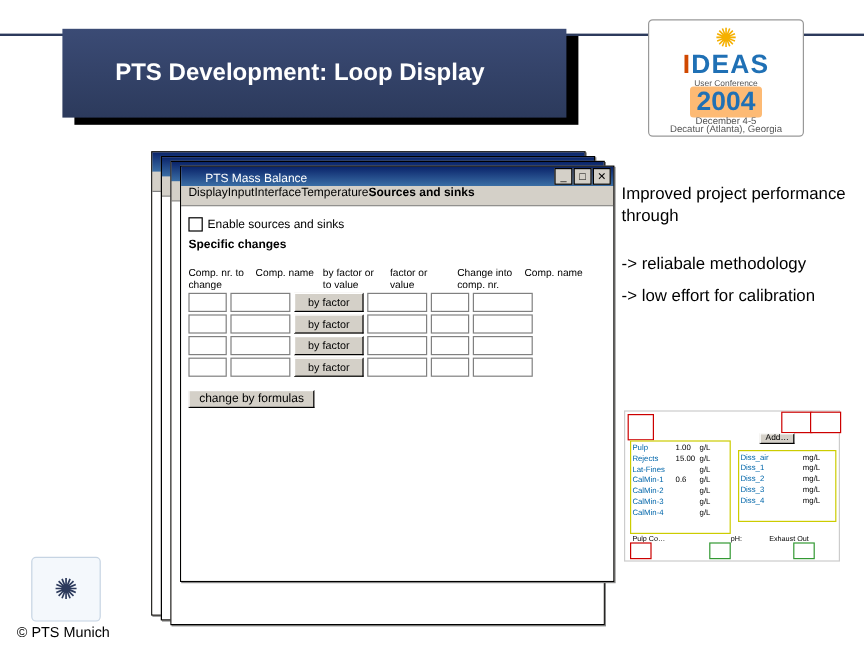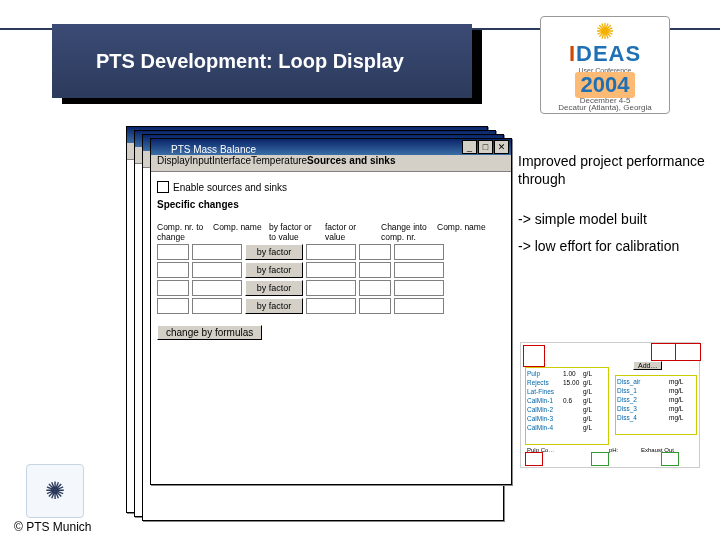--- a/index.html
+++ b/index.html
@@ -158,21 +158,21 @@
           </div>
         </div>
       <br>
       <span class="btn95" style="margin-top:10px">change by formulas</span>
     </div>
   </div>
 </div>
 
 <div class="side">
   <div class="lead">Improved project performance through</div>
-  <div class="b">-&gt; simple model built</div>
+  <div class="b">-&gt; reliabale methodology</div>
   <div class="b">-&gt; low effort for calibration</div>
 </div>
 
 <div class="diag">
   <div class="block" style="left:2px;top:2px;width:18px;height:18px;border-color:#c00"></div>
   <div class="block" style="left:130px;top:0px;width:22px;height:14px;border-color:#c00"></div>
   <div class="block" style="left:154px;top:0px;width:22px;height:14px;border-color:#c00"></div>
   <div class="btn95" style="position:absolute;left:112px;top:18px;font-size:7px;padding:0 4px">Add…</div>
 
   <div class="block" style="left:4px;top:24px;width:80px;height:74px;border-color:#cc0">

